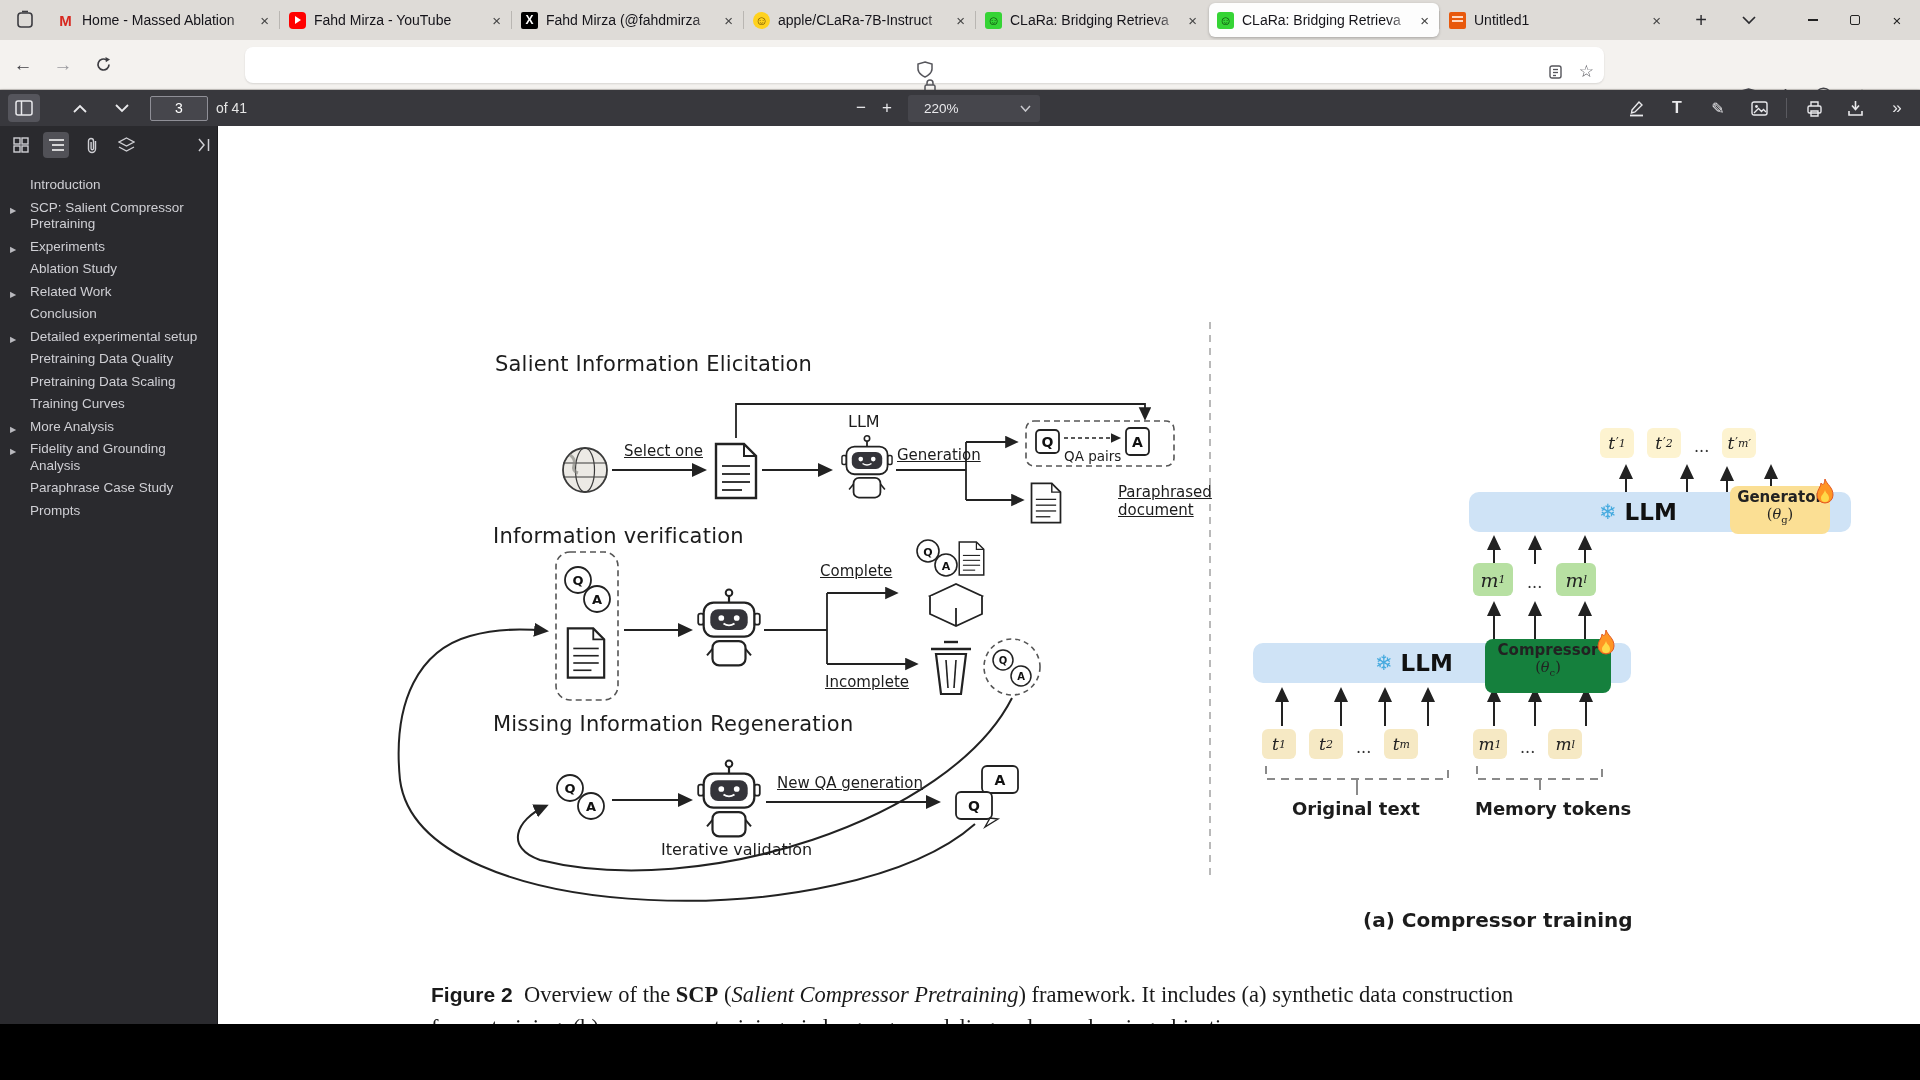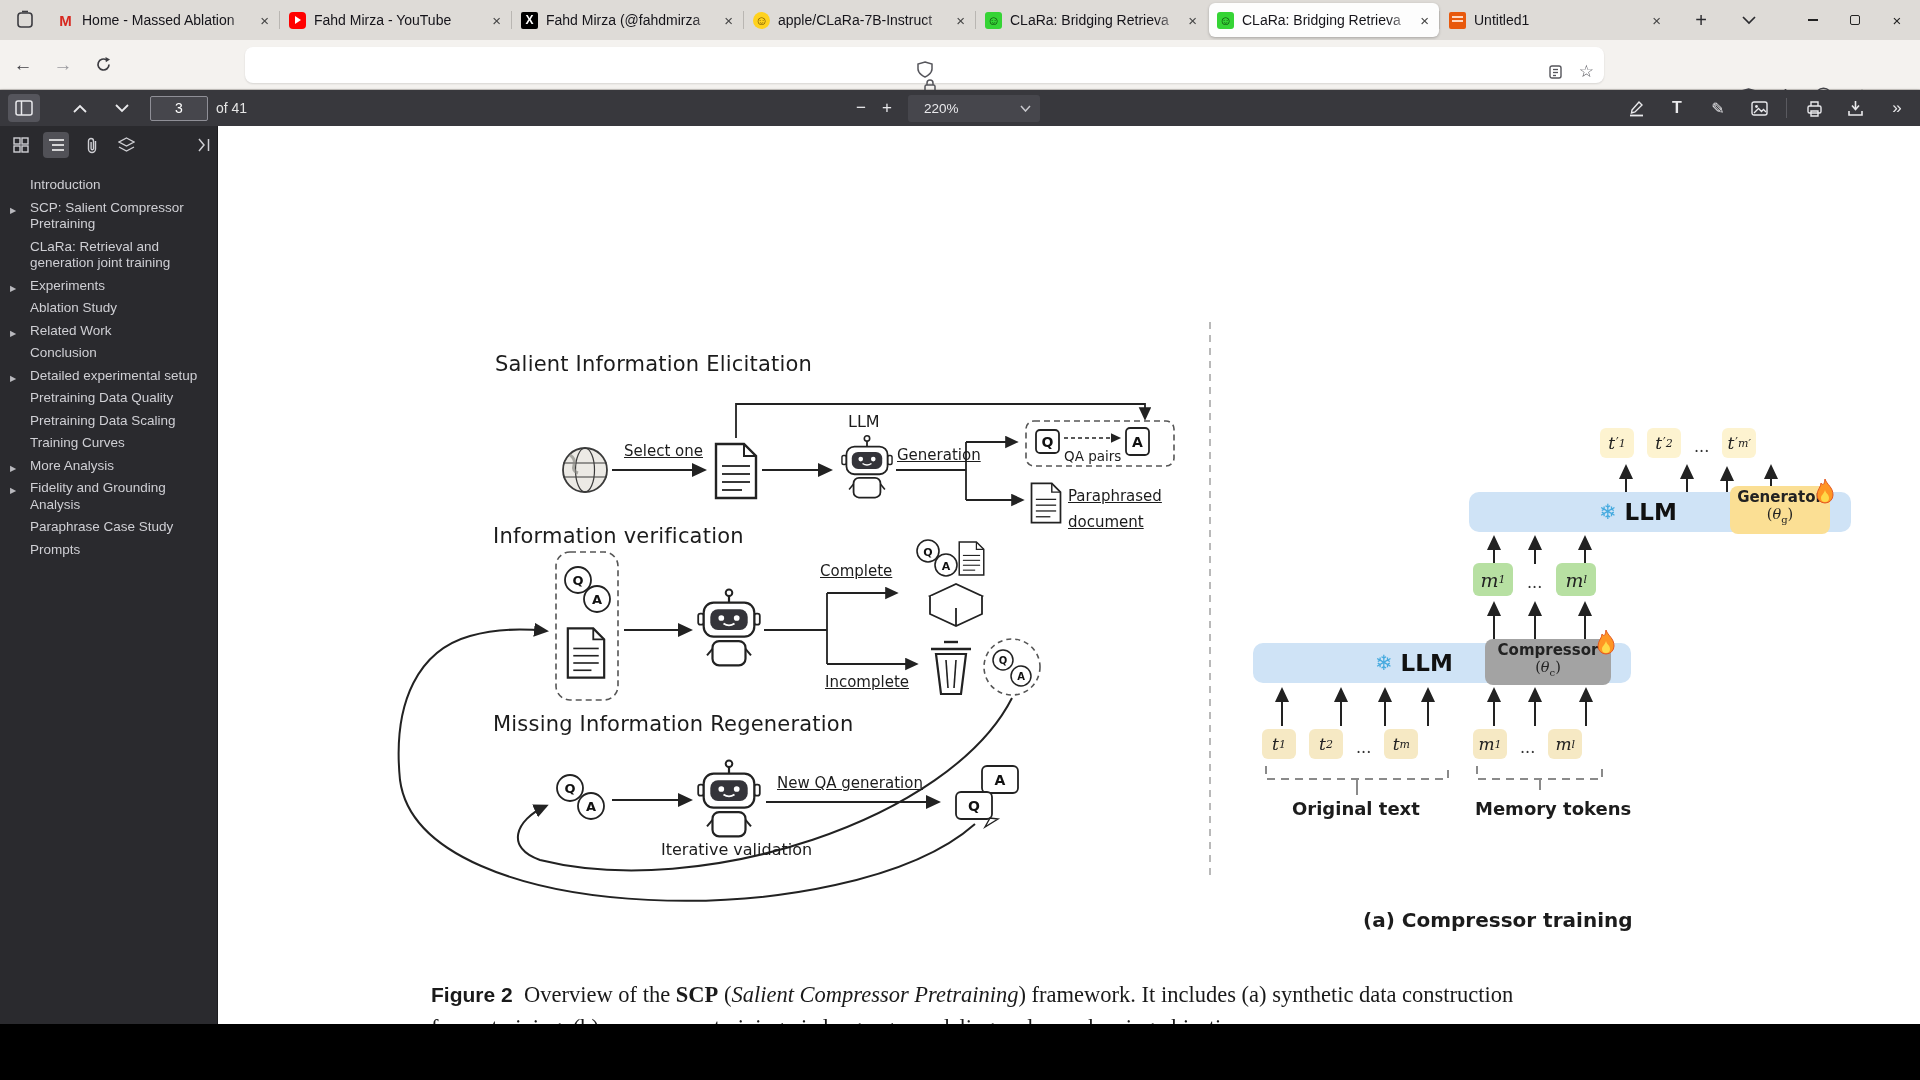--- a/index.html
+++ b/index.html
@@ -377,21 +377,20 @@
     <span class="sbtn" id="sbcurrent">
       <svg class="cicon" width="15" height="14" viewBox="0 0 15 14">
         <polyline points="2,1 7,7 2,13" fill="none" stroke="#cfcfd4" stroke-width="1.5"></polyline>
         <line x1="11.5" y1="1" x2="11.5" y2="13" stroke="#cfcfd4" stroke-width="1.5"></line>
       </svg>
     </span>
   </div>
   <div id="outline-list">
       <div class="outline-item"><span class="caret"></span><span class="olabel">Introduction</span></div>
       <div class="outline-item"><span class="caret">▶</span><span class="olabel">SCP: Salient Compressor Pretraining</span></div>
-      <div class="outline-item"><span class="caret"></span><span class="olabel">CLaRa: Retrieval and generation joint training</span></div>
       <div class="outline-item"><span class="caret">▶</span><span class="olabel">Experiments</span></div>
       <div class="outline-item"><span class="caret"></span><span class="olabel">Ablation Study</span></div>
       <div class="outline-item"><span class="caret">▶</span><span class="olabel">Related Work</span></div>
       <div class="outline-item"><span class="caret"></span><span class="olabel">Conclusion</span></div>
       <div class="outline-item"><span class="caret">▶</span><span class="olabel">Detailed experimental setup</span></div>
       <div class="outline-item"><span class="caret"></span><span class="olabel">Pretraining Data Quality</span></div>
       <div class="outline-item"><span class="caret"></span><span class="olabel">Pretraining Data Scaling</span></div>
       <div class="outline-item"><span class="caret"></span><span class="olabel">Training Curves</span></div>
       <div class="outline-item"><span class="caret">▶</span><span class="olabel">More Analysis</span></div>
       <div class="outline-item"><span class="caret">▶</span><span class="olabel">Fidelity and Grounding Analysis</span></div>
@@ -543,21 +542,21 @@
       <line x1="1357" y1="779" x2="1357" y2="795" stroke-dasharray="none"></line>
       <line x1="1540" y1="779" x2="1540" y2="790" stroke-dasharray="none"></line>
     </g>
   </svg>
 
   <div class="lbl hand sectitle" style="left:277px; top:226px">Salient Information Elicitation</div>
   <div class="lbl hand small" style="left:406px; top:316px">Select one</div>
   <div class="lbl hand" style="left:630px; top:286px; font-size:16px">LLM</div>
   <div class="lbl hand small" style="left:679px; top:320px">Generation</div>
   <div class="lbl hand" style="left:846px; top:322px; font-size:13.5px">QA pairs</div>
-  <div class="lbl hand small" style="left:850px; top:357px; width:116px; white-space:normal; line-height:26px">Paraphrased document</div>
+  <div class="lbl hand small" style="left:900px; top:357px; width:116px; white-space:normal; line-height:18px">Paraphrased document</div>
   <div class="lbl hand sectitle" style="left:275px; top:398px">Information verification</div>
   <div class="lbl hand small" style="left:602px; top:436px">Complete</div>
   <div class="lbl hand small" style="left:607px; top:547px">Incomplete</div>
   <div class="lbl hand sectitle" style="left:275px; top:586px">Missing Information Regeneration</div>
   <div class="lbl hand small" style="left:559px; top:648px">New QA generation</div>
   <div class="lbl hand" style="left:443px; top:714px; font-size:16px">Iterative validation</div>
   <div class="lbl hand capt" style="left:1145px; top:782px">(a) Compressor training</div>
 
   <div class="tokrow" style="left:1382px; top:302px">
       <div class="tok tok-top">
@@ -599,21 +598,21 @@
       <span class="tdots">...</span>
       <div class="tok tok-grn">
         <span class="tb">m</span>
         <sub class="ts">l</sub>
       </div>
     </div>
 
   <div class="bar" style="left:1035px; top:517px; width:378px; height:40px; padding-left:122px">
     <span class="flake">❄</span>
     <span class="llmword">LLM</span>
-    <div class="parambox" style="left:232px; top:-4px; width:126px; height:46px; background:#a3a3a3">
+    <div class="parambox" style="left:232px; top:-4px; width:126px; height:54px; background:#15803d">
       <div class="pname">Compressor</div>
       <div class="pparam"><span>(</span><i>θ</i><sub>c</sub><span>)</span></div>
     </div>
     <svg class="flame" style="left:341px; top:-14px" width="24" height="28" viewBox="0 0 24 28">
       <path d="M12 1 C14 7 20 9 20 17 A8 8 0 0 1 4 17 C4 12 8 9 8 5 C10 7 11 8 12 1 Z" fill="#ff9523" stroke="#e25822" stroke-width="1"></path>
       <path d="M12 12 C13 16 16 16 16 20 A4 4 0 0 1 8 20 C8 17 11 16 12 12 Z" fill="#ffd948"></path>
     </svg>
   </div>
 
   <div class="tokrow" style="left:1044px; top:603px">

